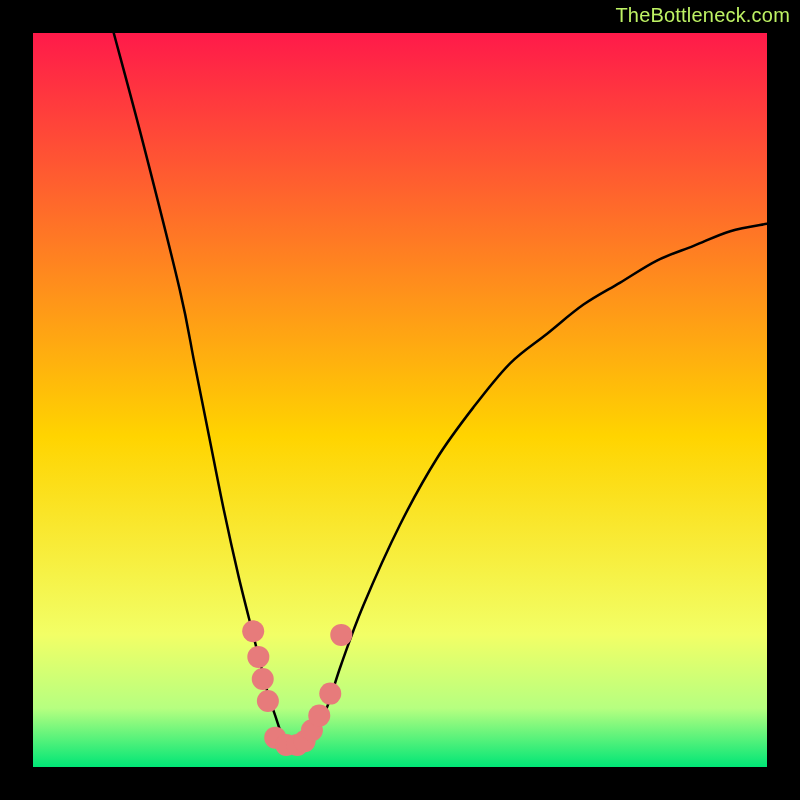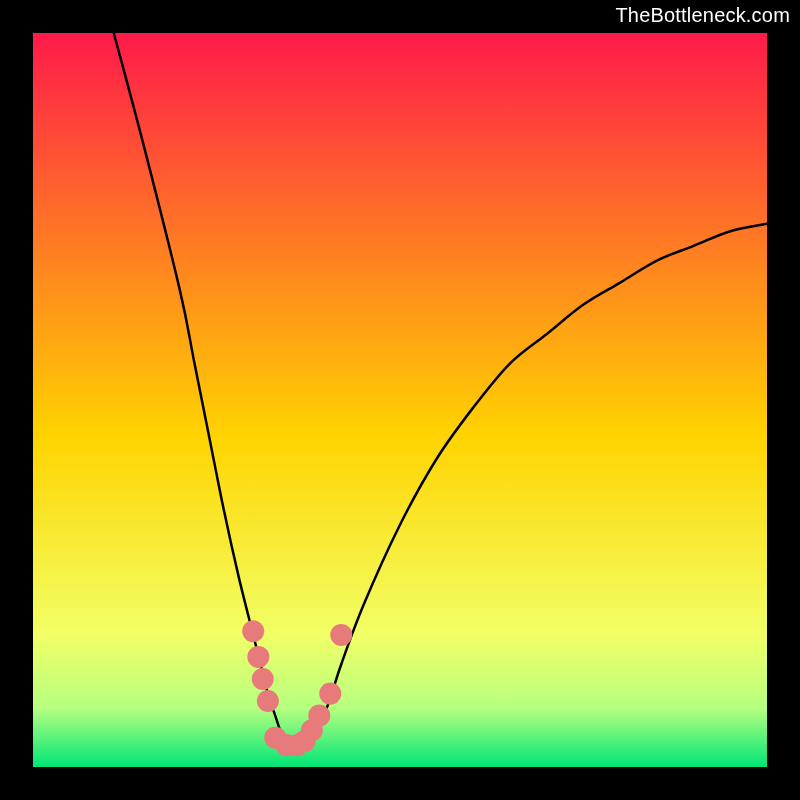--- a/index.html
+++ b/index.html
@@ -14,21 +14,21 @@
   .frame {
     position: relative;
     width: 800px;
     height: 800px;
     background: #000;
   }
   .watermark {
     position: absolute;
     top: 4px;
     right: 10px;
-    color: #ffffff;
+    color: #bef264;
     font-size: 20px;
     font-weight: 500;
     letter-spacing: 0.2px;
     z-index: 5;
     white-space: nowrap;
   }
   .plot-wrap {
     position: absolute;
     left: 33px;
     top: 33px;

